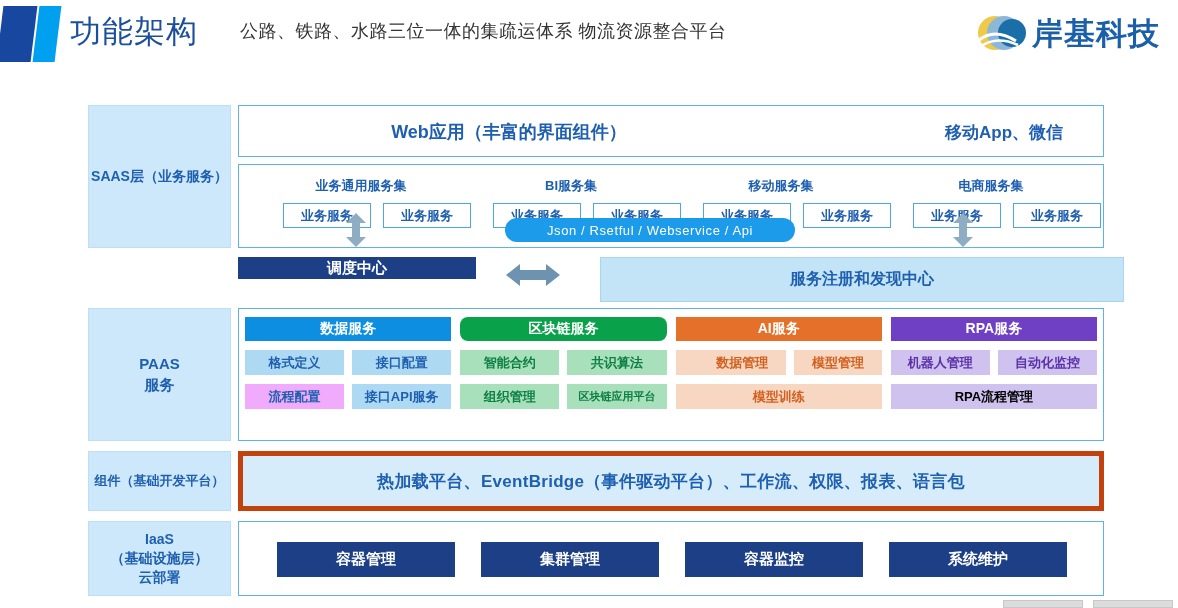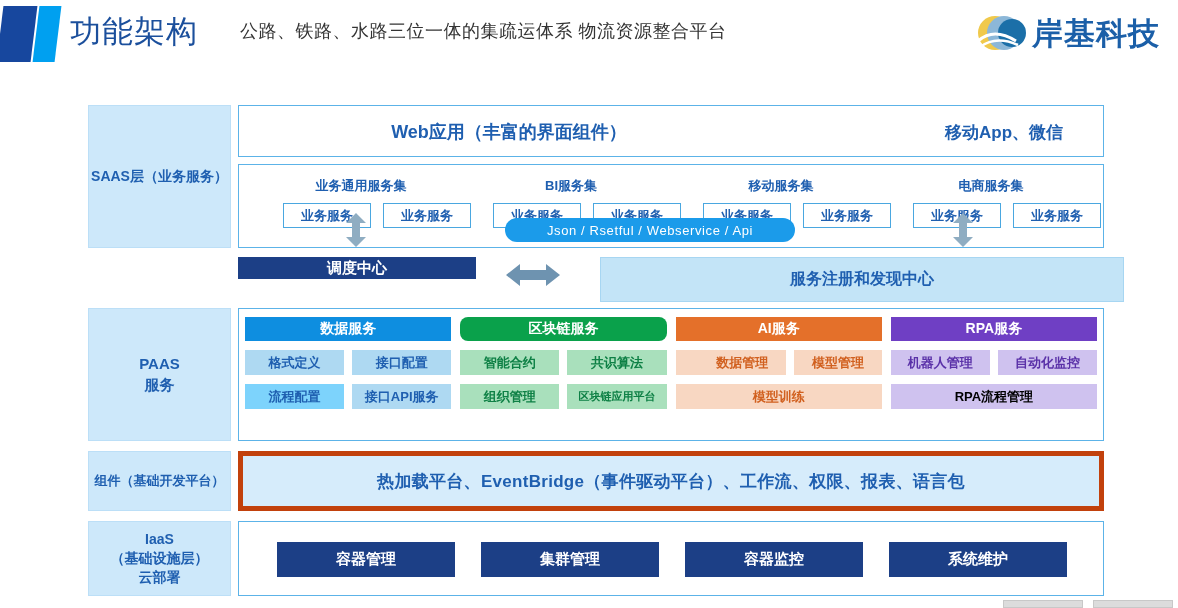--- a/index.html
+++ b/index.html
@@ -247,21 +247,21 @@
   <div class="layer-body paas-body">
     <div class="paas-grid">
 
       <div class="paas-col">
         <div class="paas-head" style="background:#0e8ee0;">数据服务</div>
         <div class="paas-pair">
           <div class="paas-cell" style="background:#aed9f2;color:#1f5fb0;">格式定义</div>
           <div class="paas-cell" style="background:#aed9f2;color:#1f5fb0;">接口配置</div>
         </div>
         <div class="paas-pair">
-          <div class="paas-cell" style="background:#7dd3fc;color:#1f5fb0;">流程配置</div>
+          <div class="paas-cell" style="background:#f0abfc;color:#1f5fb0;">流程配置</div>
           <div class="paas-cell" style="background:#aed9f2;color:#1f5fb0;">接口API服务</div>
         </div>
       </div>
 
       <div class="paas-col">
         <div class="paas-head" style="background:#0aa14b;border-radius:8px;">区块链服务</div>
         <div class="paas-pair">
           <div class="paas-cell" style="background:#a9e0bc;color:#0e8045;">智能合约</div>
           <div class="paas-cell" style="background:#a9e0bc;color:#0e8045;">共识算法</div>
         </div>

